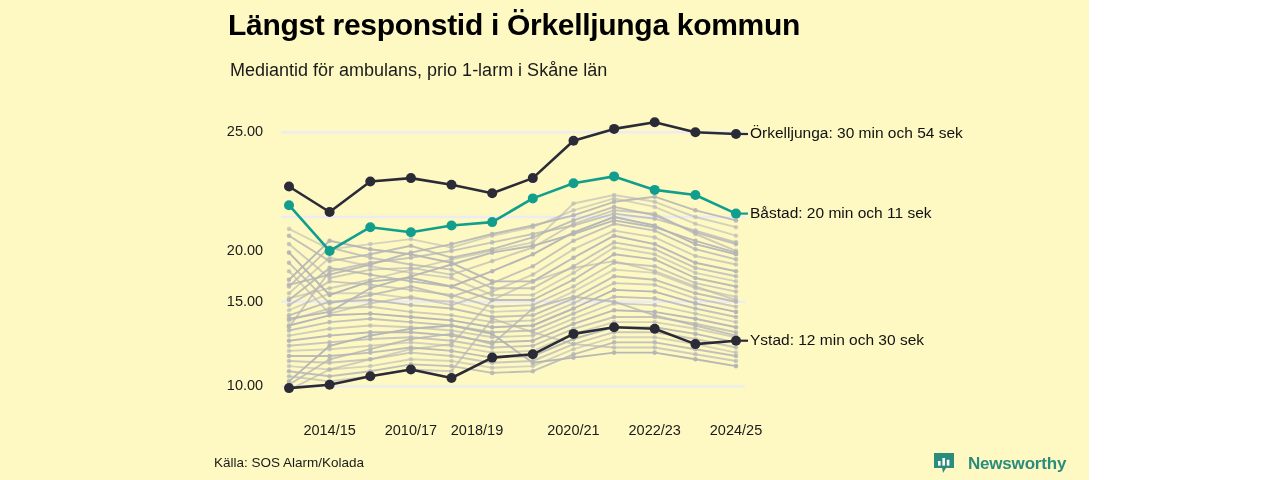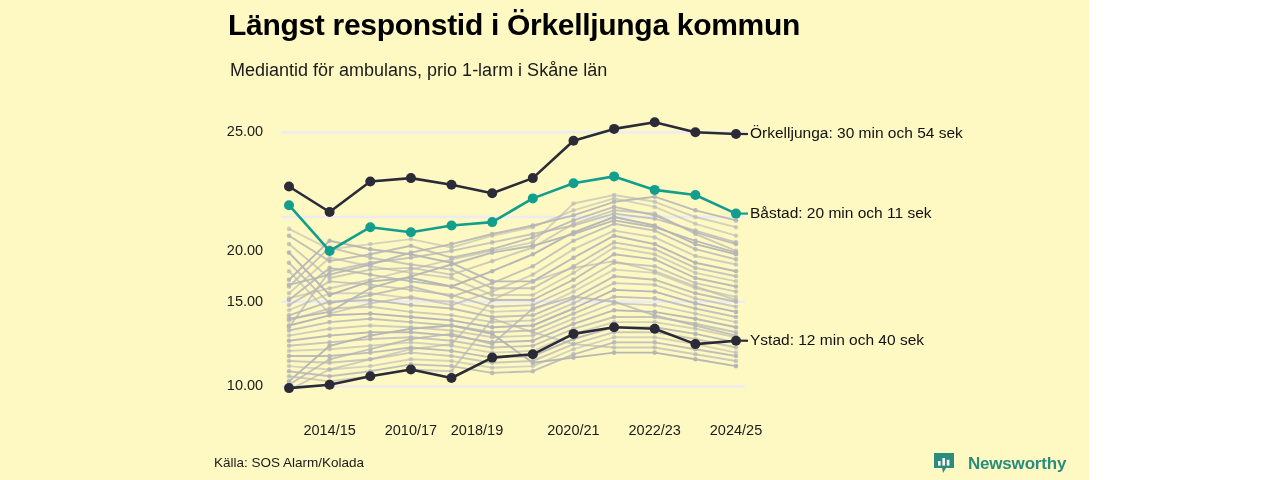--- a/index.html
+++ b/index.html
@@ -588,21 +588,21 @@
       <div class="xtick" style="left: 329.636px; top: 422px;">2014/15</div>
       <div class="xtick" style="left: 410.909px; top: 422px;">2010/17</div>
       <div class="xtick" style="left: 477px; top: 422px;">2018/19</div>
       <div class="xtick" style="left: 573.455px; top: 422px;">2020/21</div>
       <div class="xtick" style="left: 654.727px; top: 422px;">2022/23</div>
       <div class="xtick" style="left: 736px; top: 422px;">2024/25</div>
     </div>
   <div id="annots">
       <div class="annot" style="left: 750px; top: 124.024px;">Örkelljunga: 30 min och 54 sek</div>
       <div class="annot" style="left: 750px; top: 203.647px;">Båstad: 20 min och 11 sek</div>
-      <div class="annot" style="left: 750px; top: 330.706px;">Ystad: 12 min och 40 sek</div>
+      <div class="annot" style="left: 750px; top: 330.706px;">Ystad: 12 min och 30 sek</div>
     </div>
 
   <div class="source">Källa: SOS Alarm/Kolada</div>
 
   <div class="logo">
     <span class="logo-mark">
       <svg width="22" height="22" viewBox="0 0 22 22">
         <path d="M1 1 H21 V16 H13 L10 21 L9.2 16 H1 Z" fill="#2a8c7d"></path>
         <rect x="5" y="9" width="2.6" height="4.6" fill="#ffffff"></rect>
         <rect x="9.4" y="6" width="2.6" height="7.6" fill="#ffffff"></rect>

